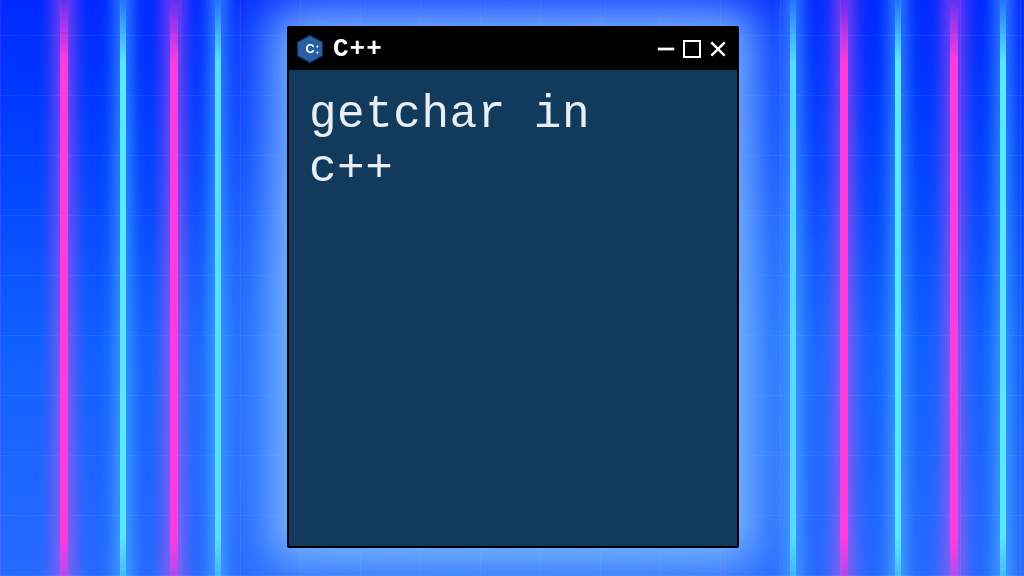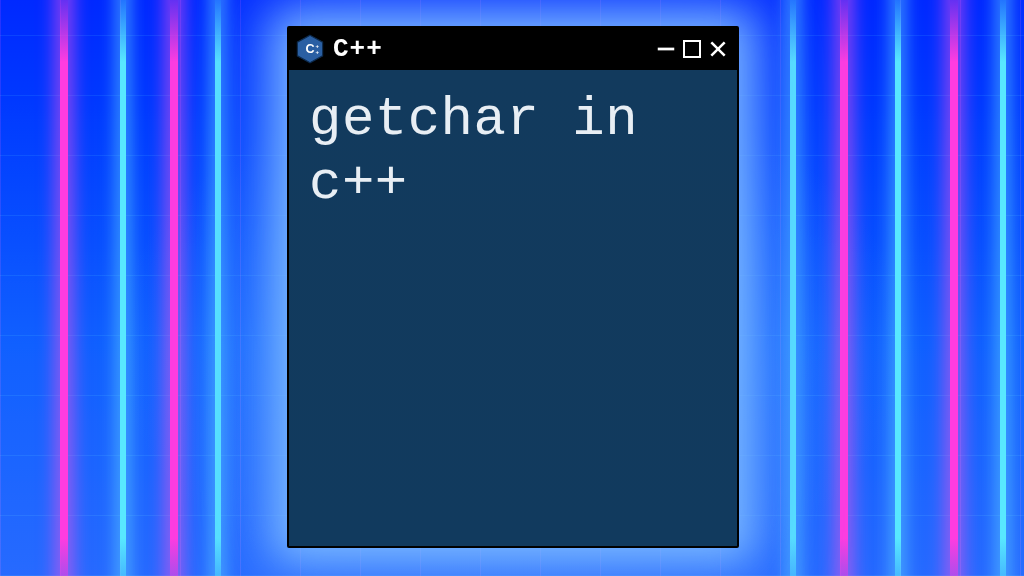--- a/index.html
+++ b/index.html
@@ -88,21 +88,21 @@
   .ctl.box {
     width: 18px; height: 18px;
     border: 2.5px solid #fff;
   }
   .ctl.x svg { width: 20px; height: 20px; }
 
   .body {
     padding: 18px 20px;
     color: #e8eef4;
     font-family: "Consolas", "Menlo", "Courier New", monospace;
-    font-size: 54px;
+    font-size: 46px;
     line-height: 1.18;
     letter-spacing: 0.5px;
     background: linear-gradient(180deg, #123a5d 0%, #113a5e 100%);
     height: calc(100% - 42px);
   }
 </style>
 </head>
 <body>
 
 <div class="bg"></div>

